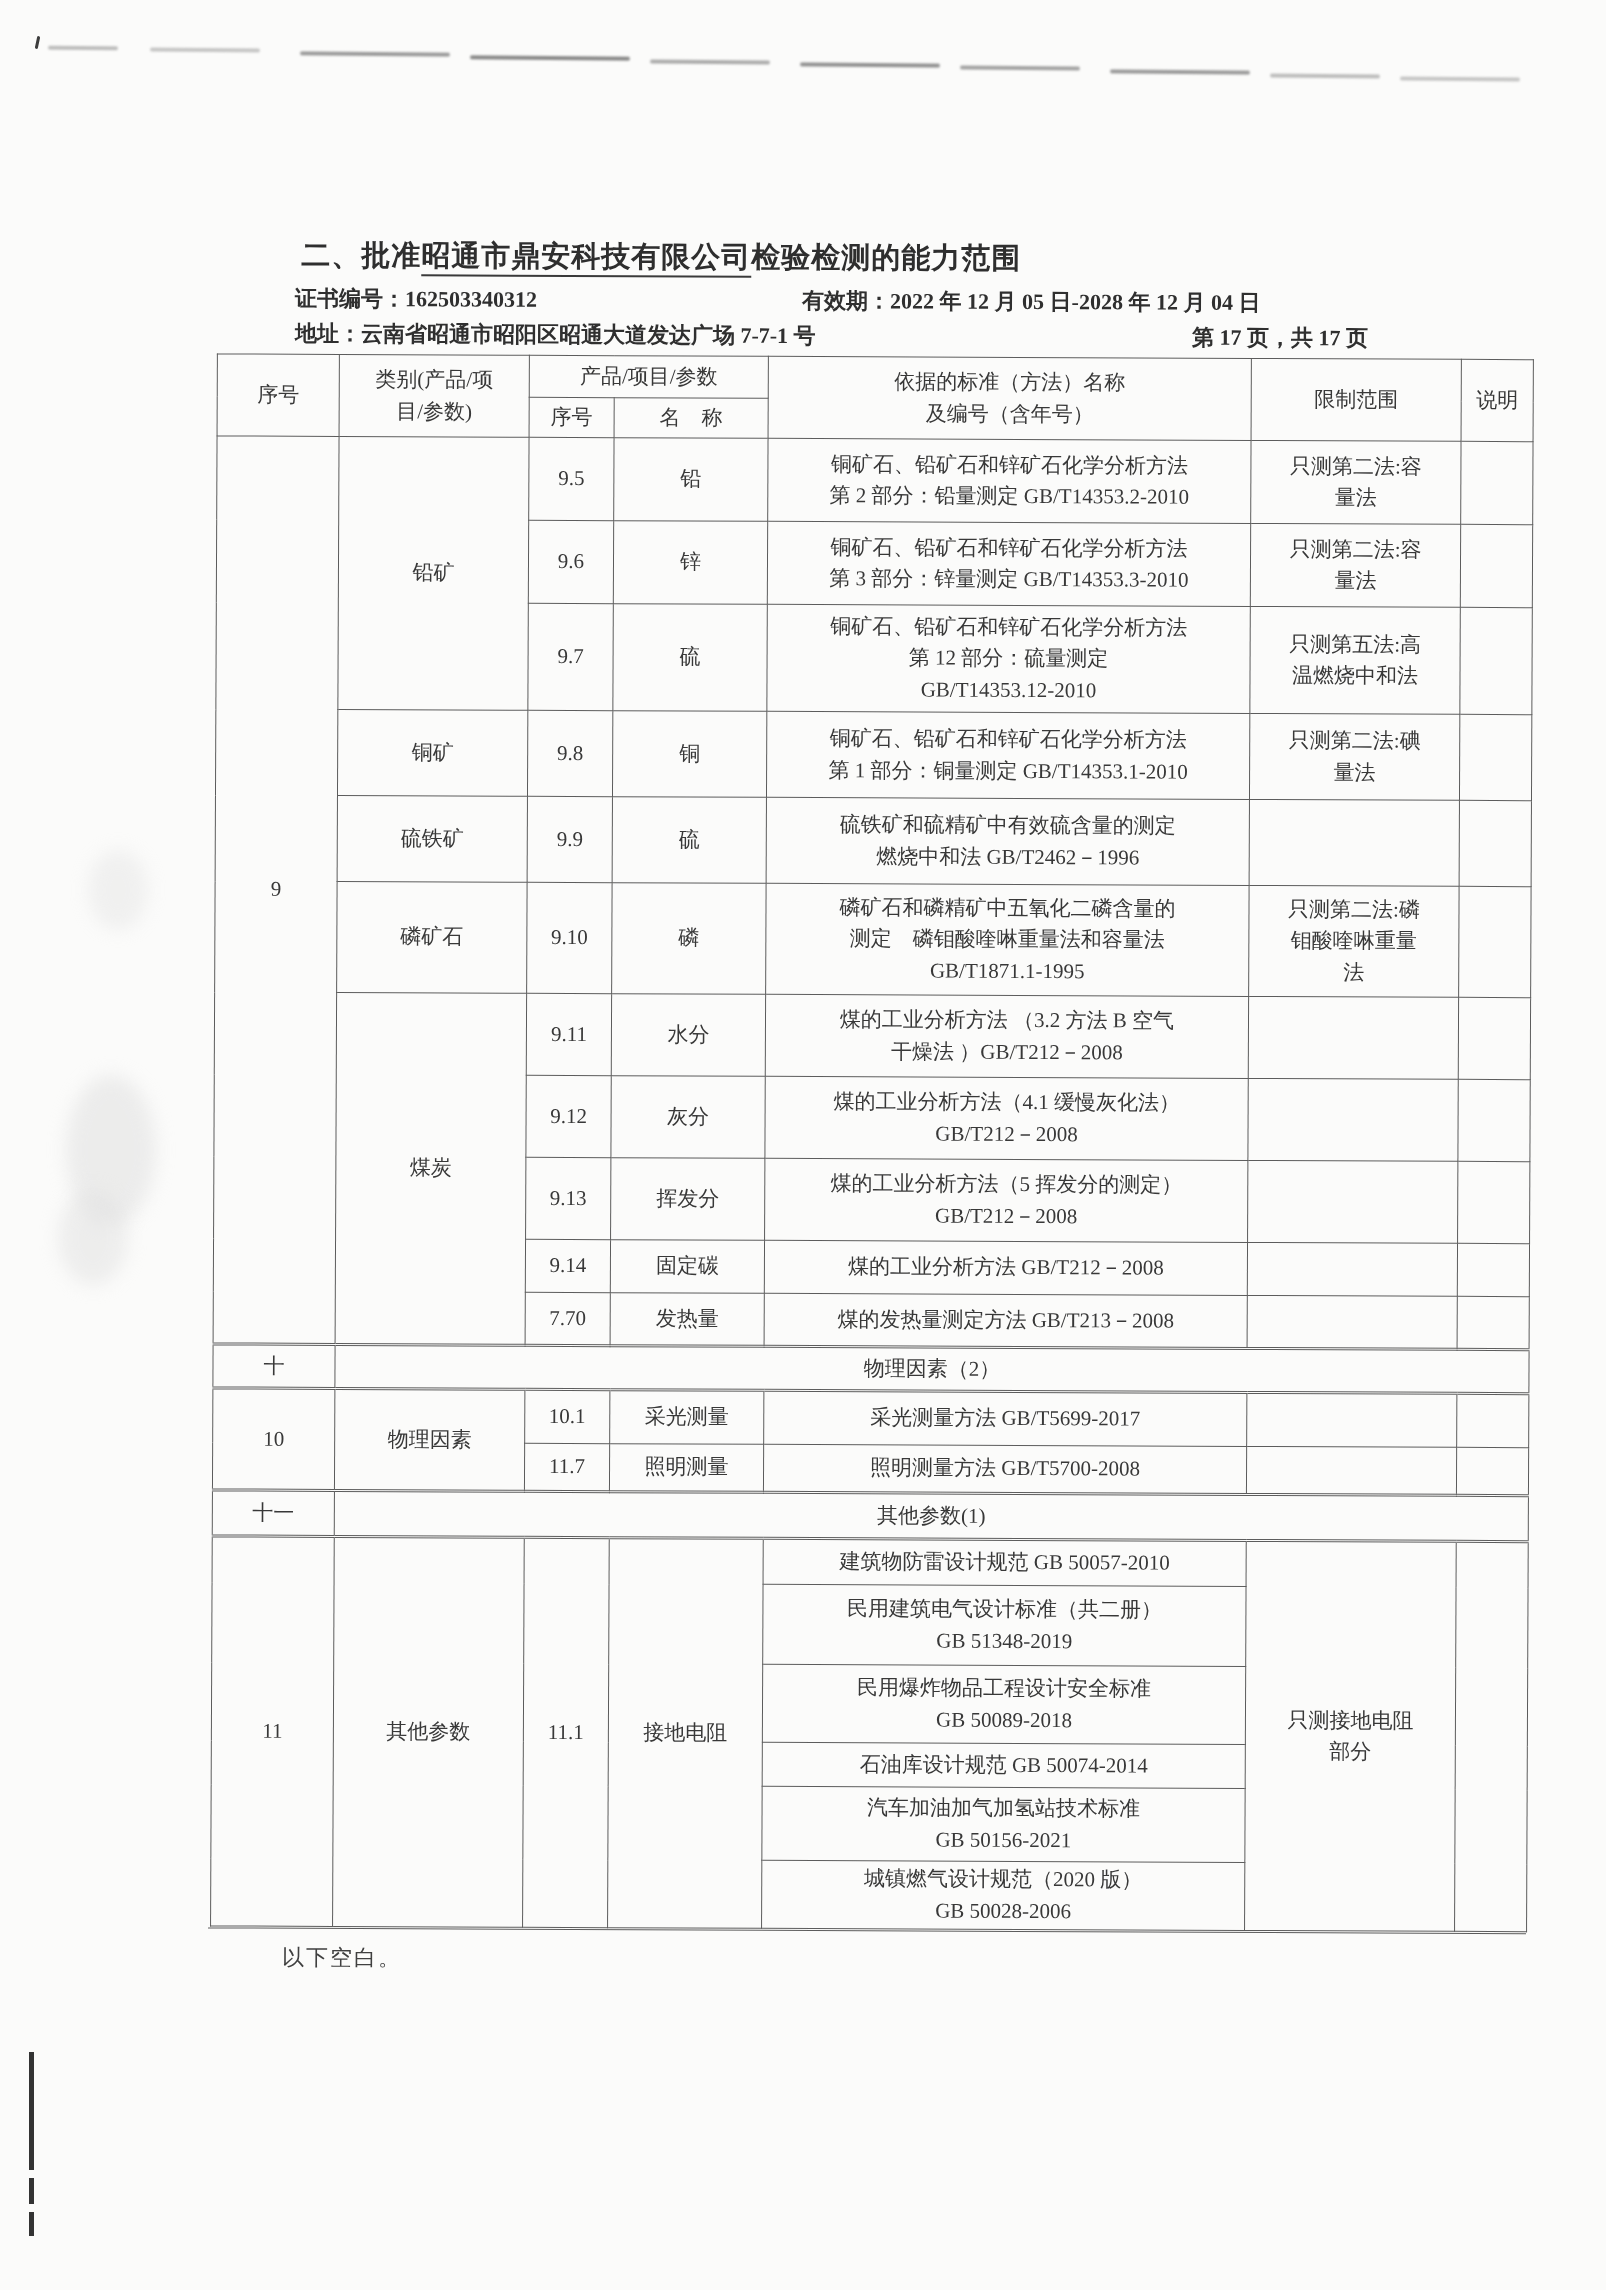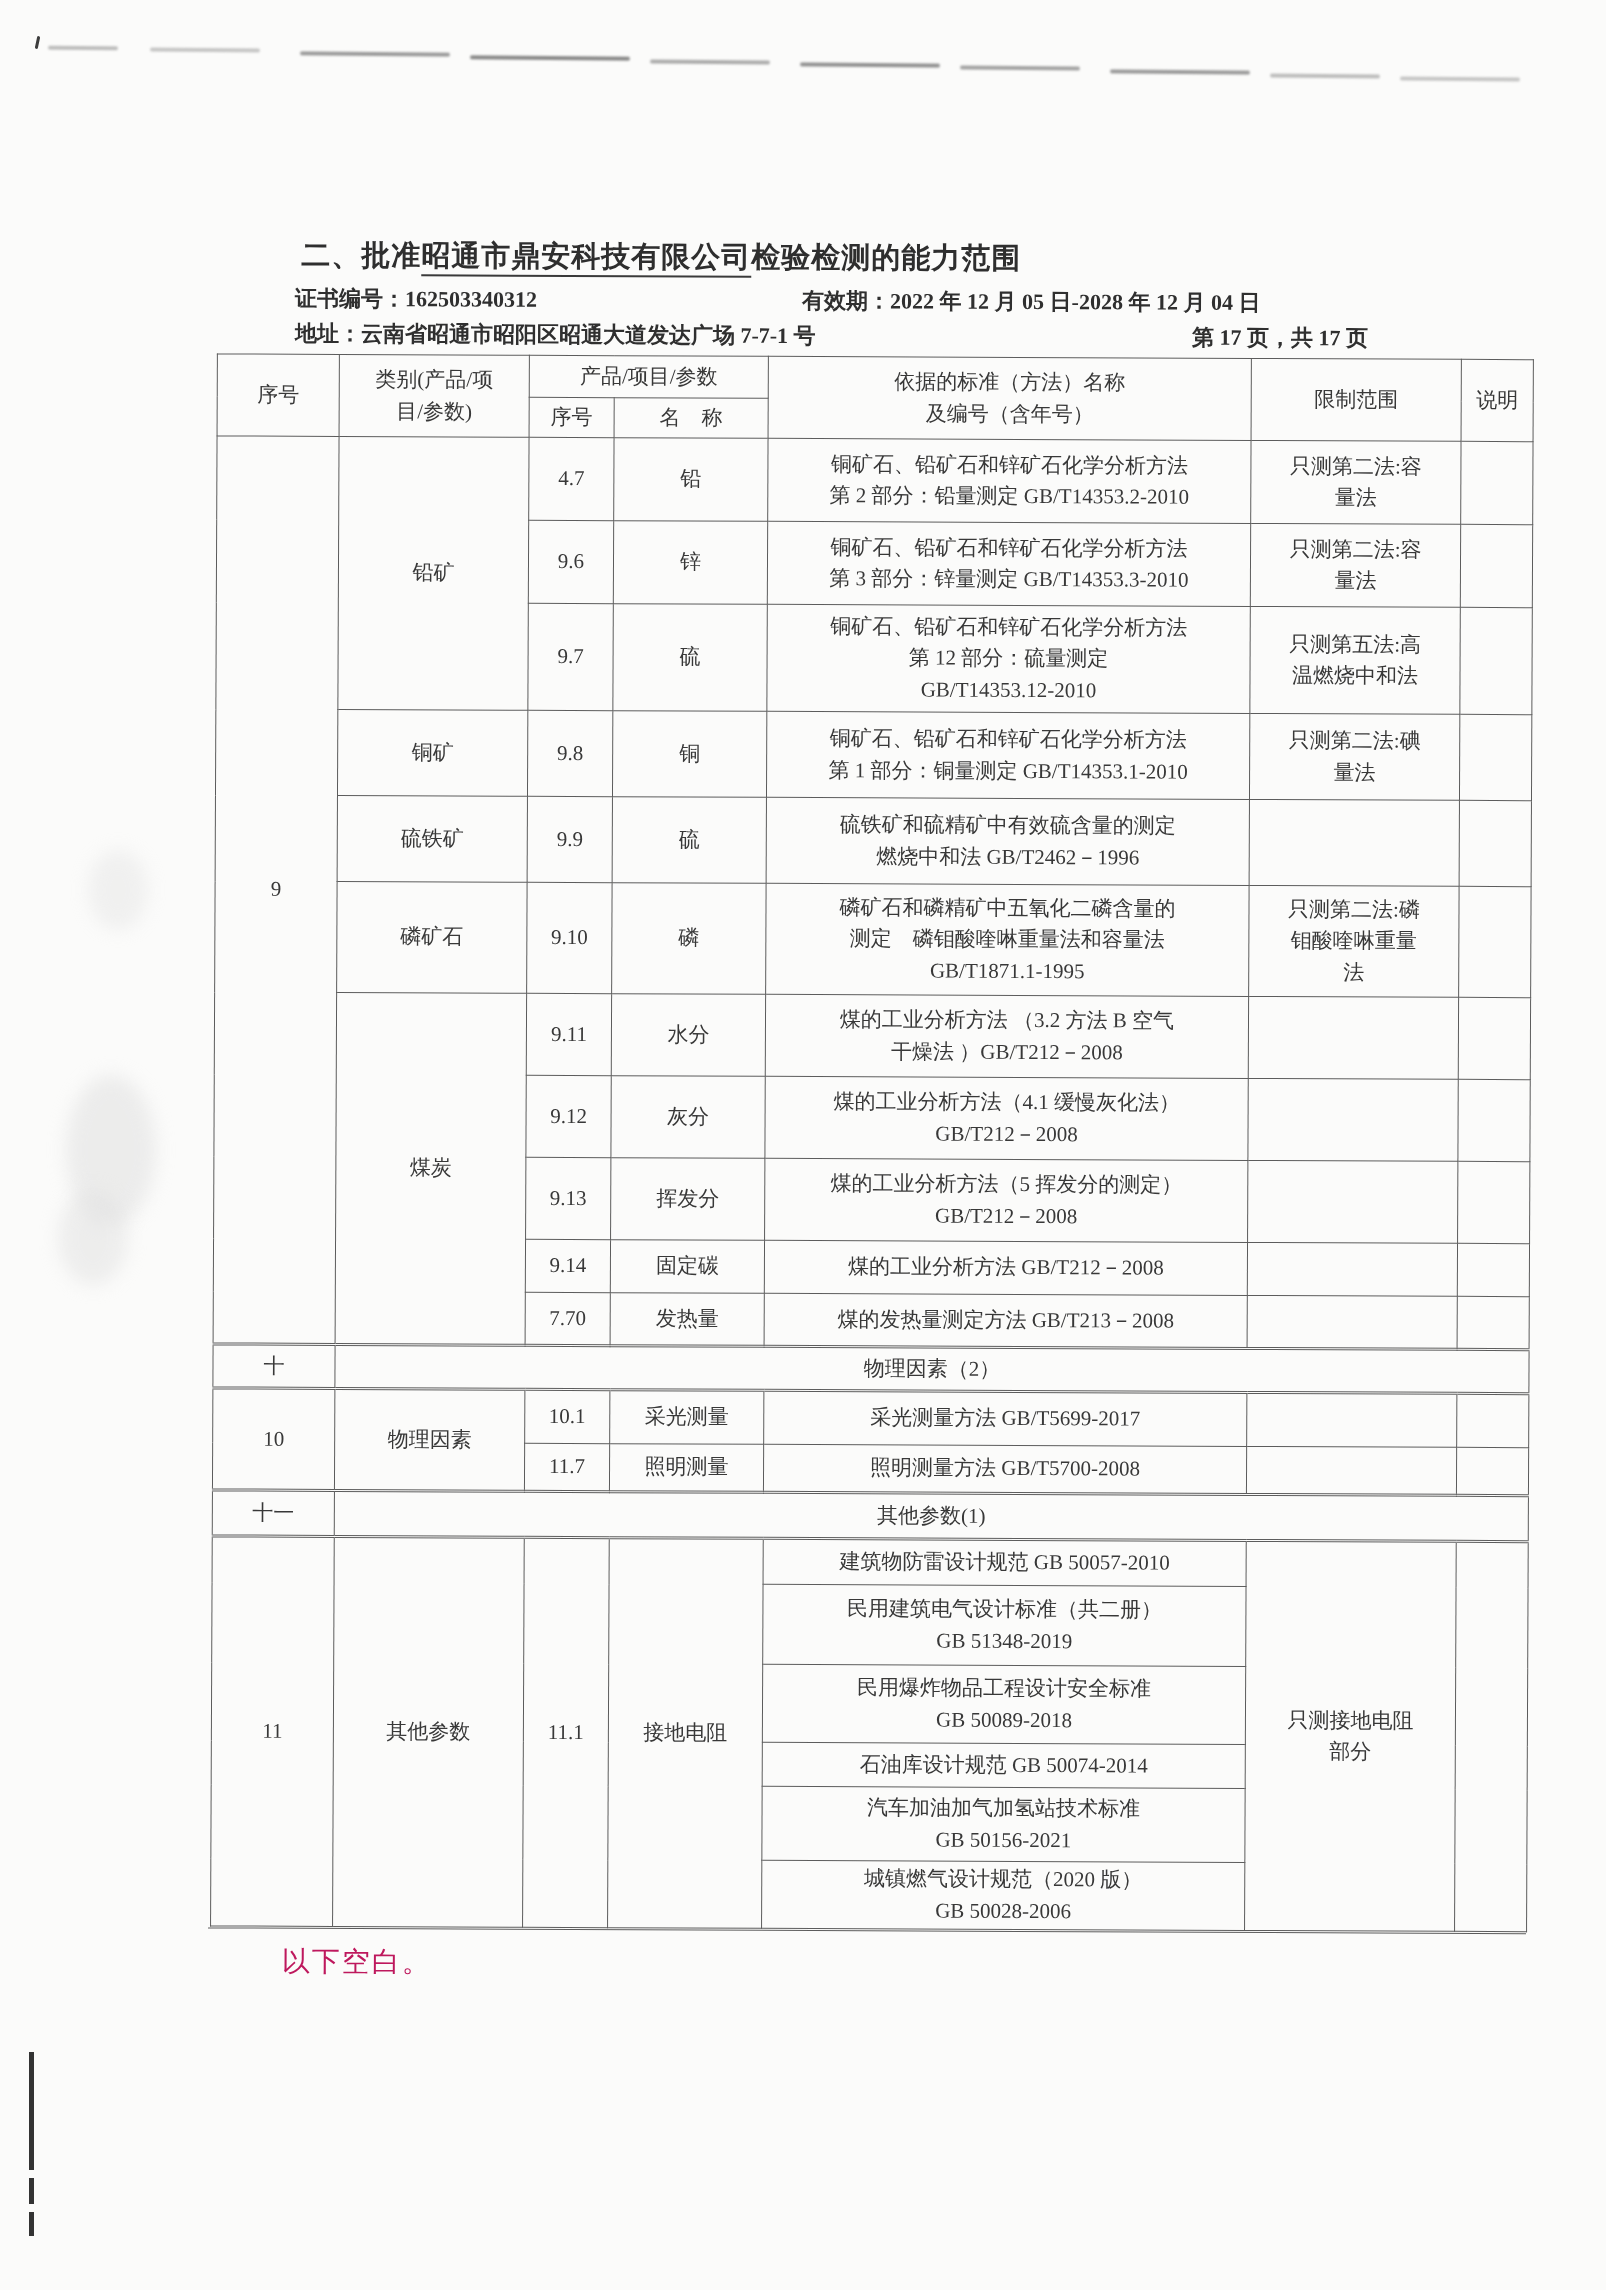--- a/index.html
+++ b/index.html
@@ -45,21 +45,21 @@
   }
   td.std{ line-height:1.8; }
   td.restr{ line-height:1.6; }
   tr.dbl td{ border-top:3px double #5c5c5c; }
   .tbl-bottom{
     position:absolute; left:213px; top:1930px; width:1318px; height:0;
     border-bottom:1px solid #5c5c5c;
   }
   .footer-note{
     position:absolute; left:287px; top:1945px;
-    font-size:28px; color:#be185d; letter-spacing:2px;
+    font-size:22px; color:#404040; letter-spacing:2px;
   }
   
   .smudge{
     position:absolute; height:4px; background:#4e4e4e;
     border-radius:3px; transform:rotate(0.5deg); filter:blur(1px);
   }
   .tick{
     position:absolute; left:36px; top:36px; width:3px; height:13px;
     background:#3c3c3c; border-radius:2px; transform:rotate(12deg);
   }
@@ -131,21 +131,21 @@
           <th rowspan="2">说明</th>
         </tr>
         <tr style="height:40px">
           <th>序号</th>
           <th>名　称</th>
         </tr>
 
         <tr style="height:83px">
           <td rowspan="11">9</td>
           <td rowspan="3">铅矿</td>
-          <td>4.7</td>
+          <td>9.5</td>
           <td>铅</td>
           <td class="std">铜矿石、铅矿石和锌矿石化学分析方法
 第 2 部分：铅量测定 GB/T14353.2-2010</td>
           <td class="restr">只测第二法:容
 量法</td>
           <td></td>
         </tr>
         <tr style="height:83px">
           <td>9.6</td>
           <td>锌</td>

